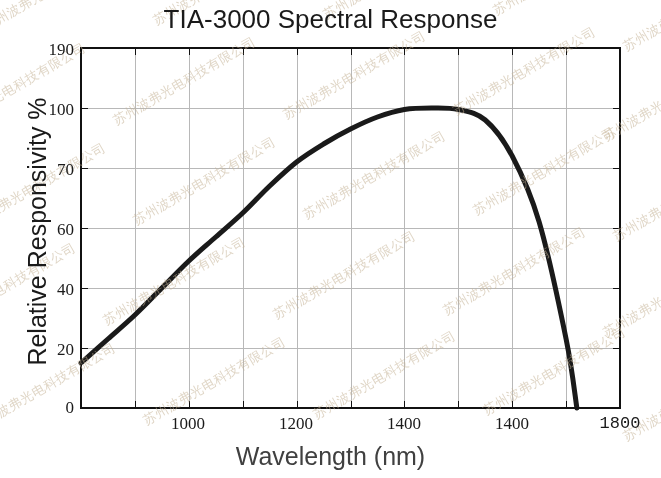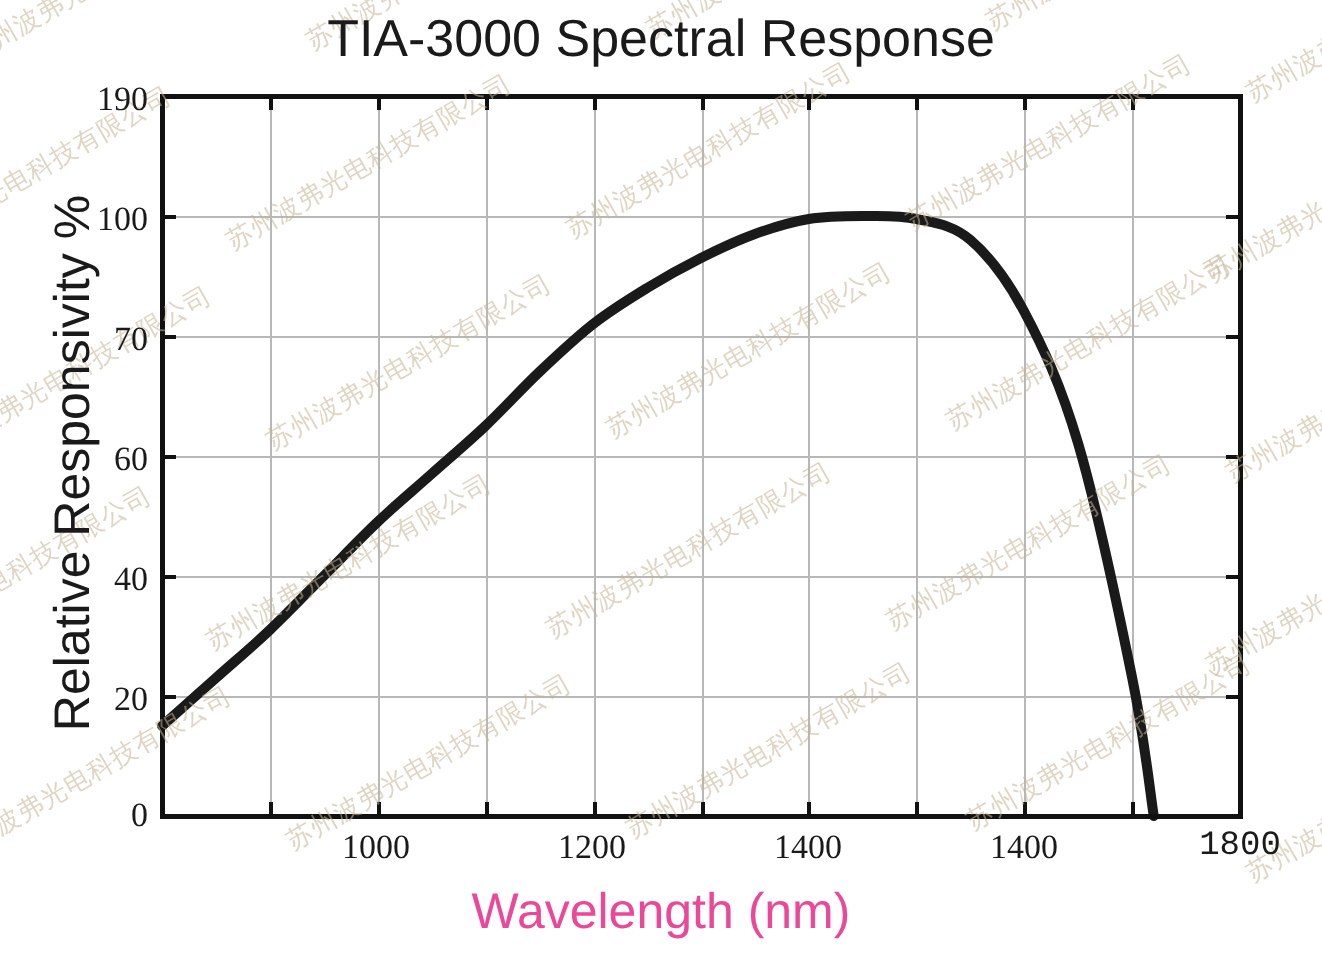--- a/index.html
+++ b/index.html
@@ -57,21 +57,21 @@
   }
 
   
   #xaxis-title {
     position: absolute;
     left: 0;
     top: 442px;
     width: 661px;
     text-align: center;
     font-size: 25px;
-    color: #ec4899;
+    color: #404040;
     font-family: "Liberation Sans", sans-serif;
     z-index: 4;
   }
   #yaxis-title {
     position: absolute;
     left: -163px;
     top: 217px;
     width: 400px;
     text-align: center;
     font-size: 25px;

